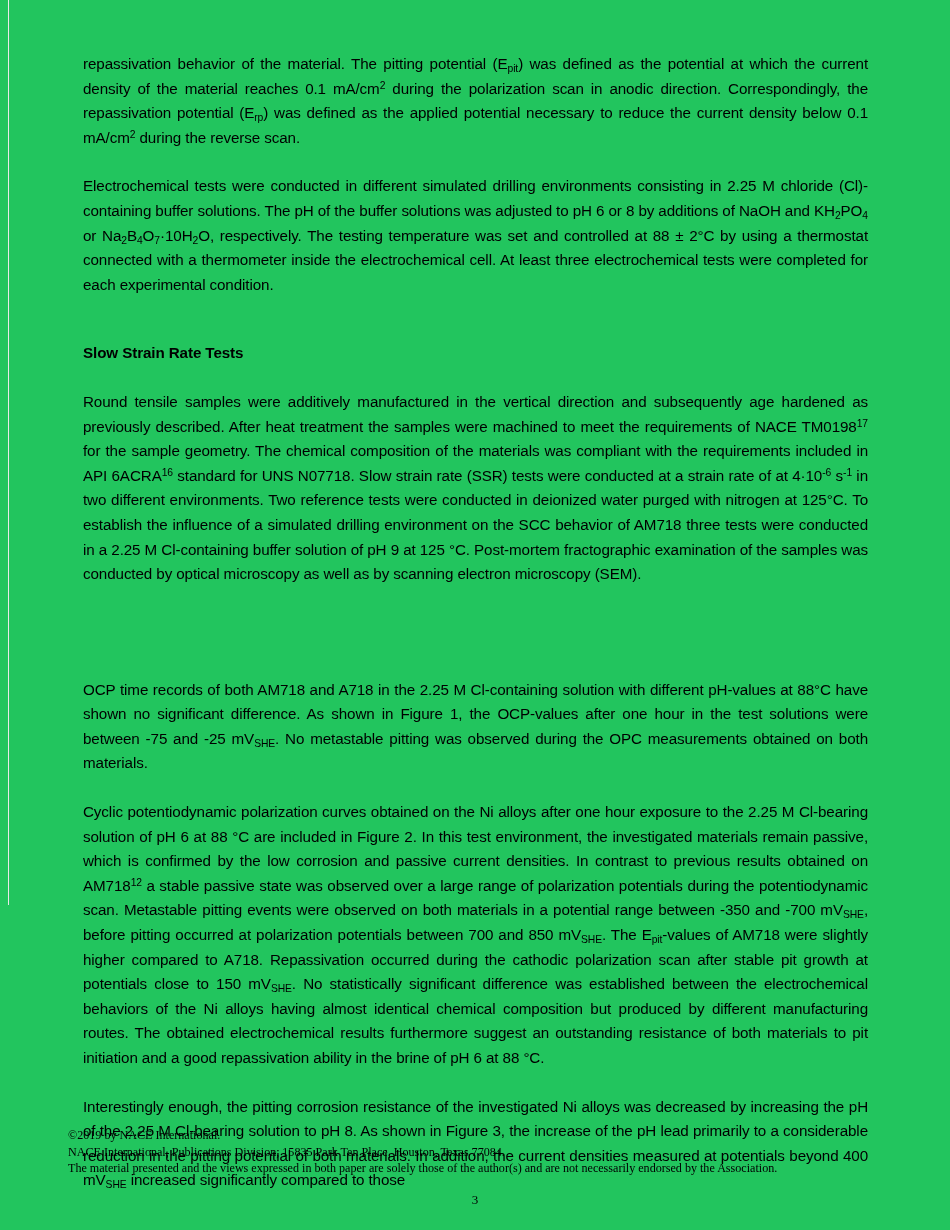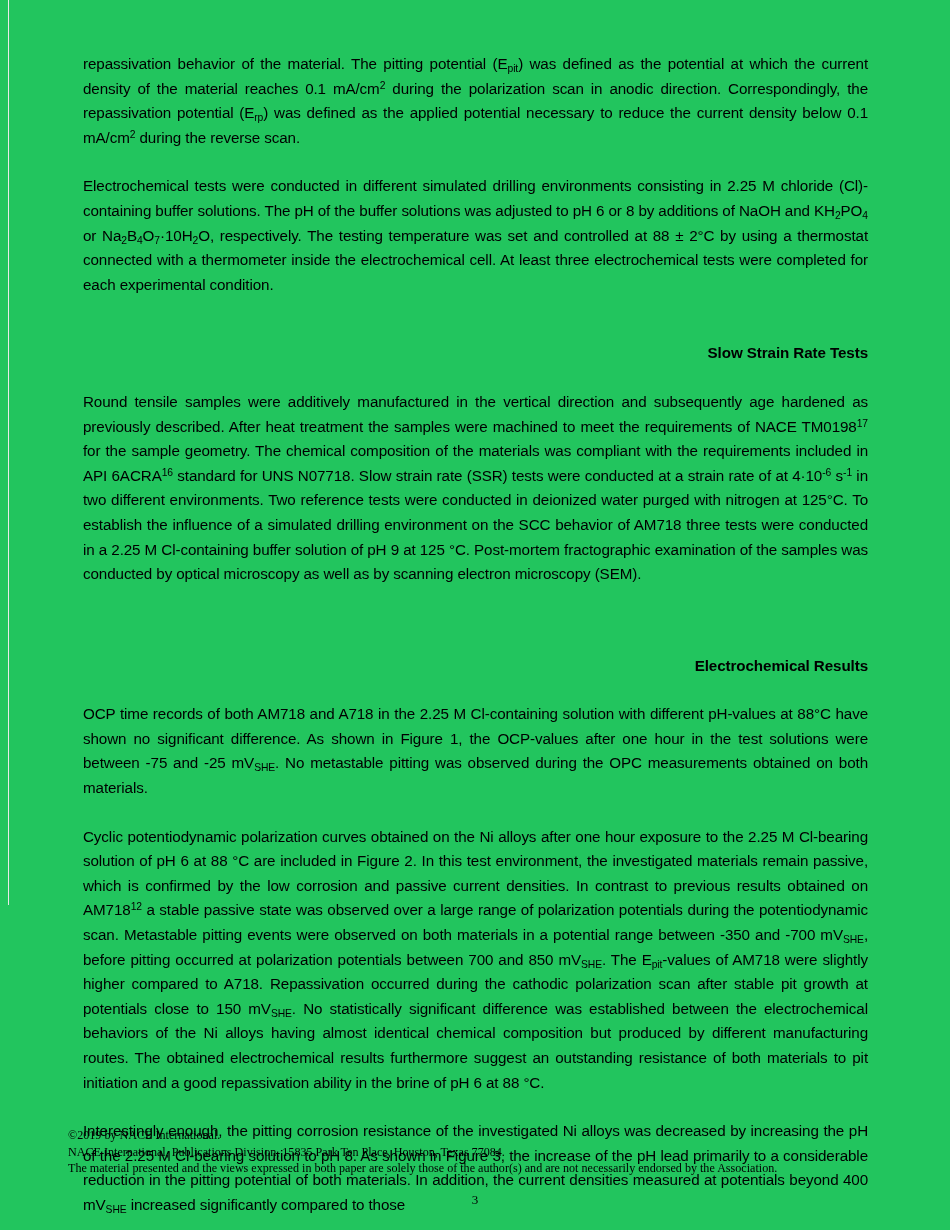--- a/index.html
+++ b/index.html
@@ -46,21 +46,21 @@
     text-justify: inter-word;
     letter-spacing: -0.1px;
     word-spacing: 0px;
   }
   .gap-par { height: 24px; }
   h2.section-head {
     margin: 0;
     font-size: 15.2px;
     font-weight: bold;
     line-height: 24.6px;
-    text-align: right;
+    text-align: left;
     letter-spacing: -0.1px;
   }
   h1.main-head {
     margin: 0;
     font-size: 15.2px;
     font-weight: bold;
     line-height: 24.6px;
     text-align: center;
     letter-spacing: -0.1px;
   }
@@ -111,21 +111,20 @@
 
     <div class="gap-par"></div>
 
     <p class="body-par"><span>Round tensile samples were additively manufactured in the vertical direction and subsequently age hardened as previously described. After heat treatment the samples were machined to meet the requirements of NACE TM0198</span><sup>17</sup><span> for the sample geometry. The chemical composition of the materials was compliant with the requirements included in API 6ACRA</span><sup>16</sup><span> standard for UNS N07718. Slow strain rate (SSR) tests were conducted at a strain rate of at 4·10</span><sup>-6</sup><span> s</span><sup>-1</sup><span> in two different environments. Two reference tests were conducted in deionized water purged with nitrogen at 125°C. To establish the influence of a simulated drilling environment on the SCC behavior of AM718 three tests were conducted in a 2.25 M Cl-containing buffer solution of pH 9 at 125 °C. Post-mortem fractographic examination of the samples was conducted by optical microscopy as well as by scanning electron microscopy (SEM).</span></p>
 
     <div style="height:49px"></div>
 
 
     <div style="height:18px"></div>
 
-    <h2 class="section-head">Electrochemical Results</h2>
 
     <div class="gap-par"></div>
 
     <p class="body-par"><span>OCP time records of both AM718 and A718 in the 2.25 M Cl-containing solution with different pH-values at 88°C have shown no significant difference. As shown in Figure 1, the OCP-values after one hour in the test solutions were between -75 and -25 mV</span><sub>SHE</sub><span>. No metastable pitting was observed during the OPC measurements obtained on both materials.</span></p>
 
     <div class="gap-par"></div>
 
     <p class="body-par"><span>Cyclic potentiodynamic polarization curves obtained on the Ni alloys after one hour exposure to the 2.25 M Cl-bearing solution of pH 6 at 88 °C are included in Figure 2. In this test environment, the investigated materials remain passive, which is confirmed by the low corrosion and passive current densities. In contrast to previous results obtained on AM718</span><sup>12</sup><span> a stable passive state was observed over a large range of polarization potentials during the potentiodynamic scan. Metastable pitting events were observed on both materials in a potential range between -350 and -700 mV</span><sub>SHE</sub><span>, before pitting occurred at polarization potentials between 700 and 850 mV</span><sub>SHE</sub><span>. The E</span><sub>pit</sub><span>-values of AM718 were slightly higher compared to A718. Repassivation occurred during the cathodic polarization scan after stable pit growth at potentials close to 150 mV</span><sub>SHE</sub><span>. No statistically significant difference was established between the electrochemical behaviors of the Ni alloys having almost identical chemical composition but produced by different manufacturing routes. The obtained electrochemical results furthermore suggest an outstanding resistance of both materials to pit initiation and a good repassivation ability in the brine of pH 6 at 88 °C.</span></p>
 
     <div class="gap-par"></div>

